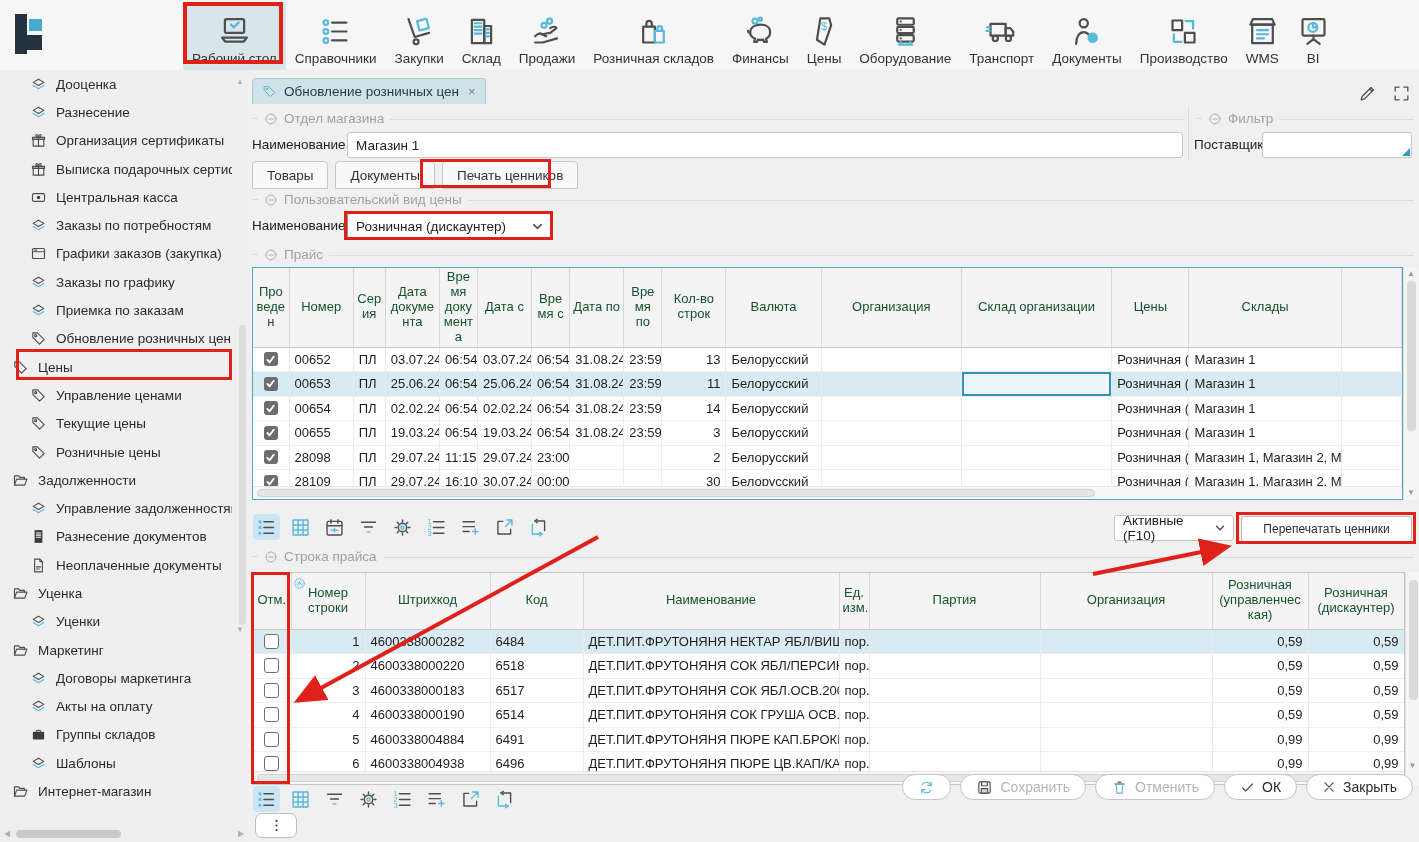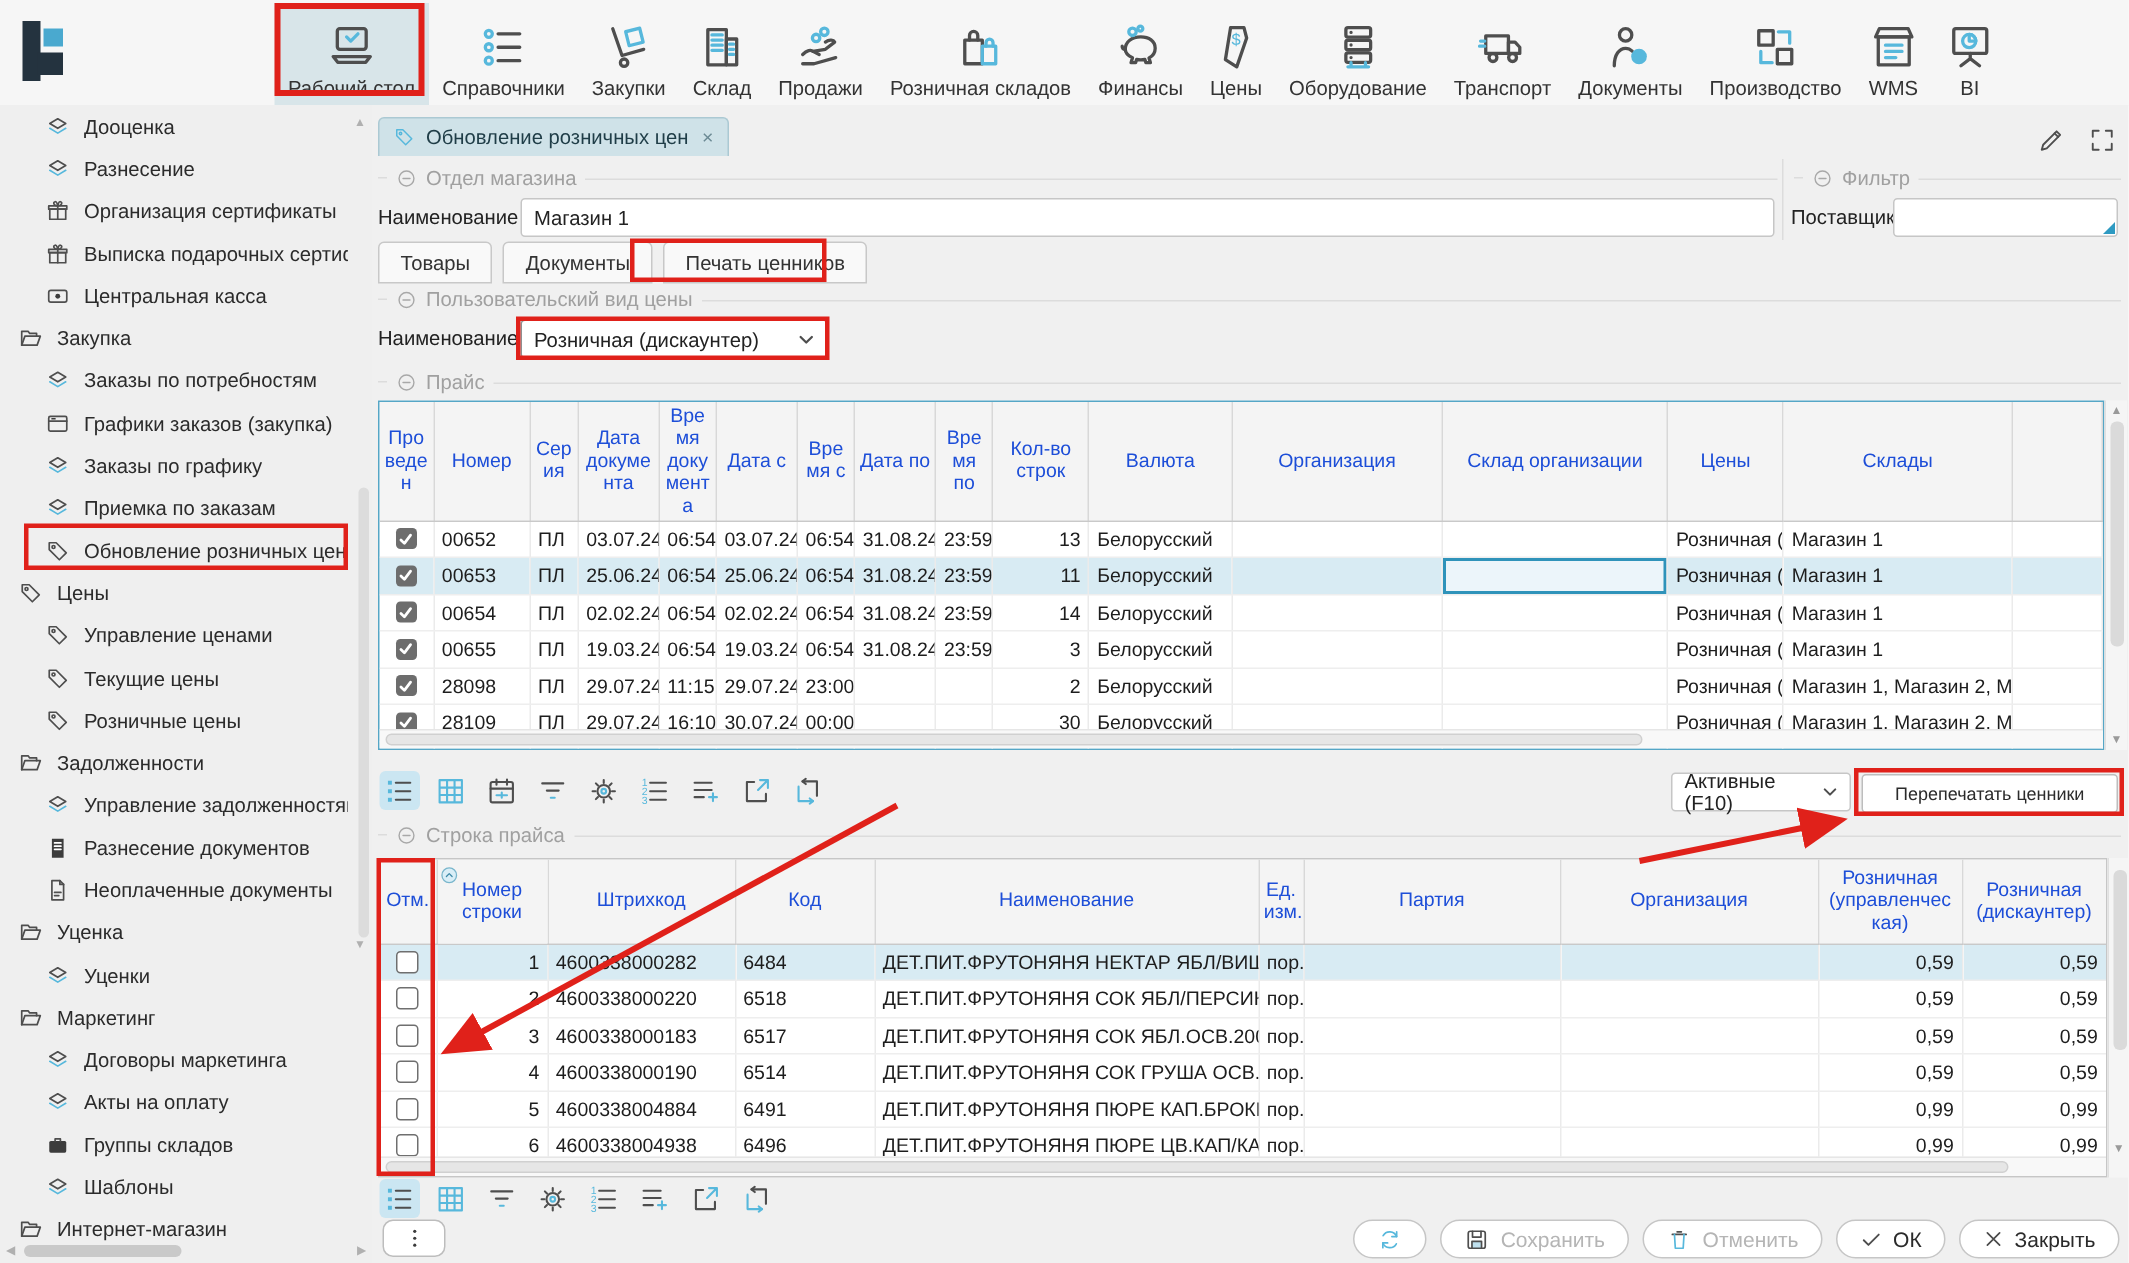--- a/index.html
+++ b/index.html
@@ -45,39 +45,39 @@
   .inp{background:#fff;border:1px solid #c6c6c6;border-radius:3px;font-family:"Liberation Sans",sans-serif;font-size:13.5px;padding:0 8px;color:#222;height:26px;}
   #supplier-wrap::after{content:'';position:absolute;right:2px;bottom:2px;border-style:solid;border-width:0 0 8px 8px;border-color:transparent transparent #2e9ac2 transparent;}
   .ctabs{display:flex;gap:7px;}
   .ctab{height:26px;display:flex;align-items:center;padding:0 14px;background:#f9f9f9;border:1px solid #c8c8c8;border-radius:4px 4px 0 0;font-size:13.5px;color:#333;cursor:pointer;}
   .sel{display:flex;align-items:center;justify-content:space-between;background:#fff;border:1px solid #8f8f8f;border-radius:3px;padding:0 6px 0 8px;font-size:13.5px;color:#222;cursor:pointer;}
   .sel.lt{border-color:#c6c6c6;}
   .btn{background:#fff;border:1px solid #bdbdbd;border-radius:3px;font-size:12px;color:#2b2b2b;display:flex;align-items:center;justify-content:center;cursor:pointer;}
   
   .twrap{background:#fff;overflow:hidden;}
   table.grid{table-layout:fixed;border-collapse:collapse;width:100%;}
-  table.grid th{font-weight:normal;font-size:13px;color:#1d4ed8;background:#f4f4f4;border-right:1px solid #d8d8d8;border-bottom:1px solid #c9c9c9;padding:2px 3px;overflow:hidden;text-align:center;vertical-align:middle;line-height:1.15;}
+  table.grid th{font-weight:normal;font-size:13px;color:#14532d;background:#f4f4f4;border-right:1px solid #d8d8d8;border-bottom:1px solid #c9c9c9;padding:2px 3px;overflow:hidden;text-align:center;vertical-align:middle;line-height:1.15;}
   table.grid td{font-size:13px;color:#1d1d1d;padding:0 5px;border-right:1px solid #ebebeb;border-bottom:1px solid #eeeeee;white-space:nowrap;overflow:hidden;height:24.5px;box-sizing:border-box;}
   tr.sel-row td{background:#d8ebf3;}
   td.num{text-align:right;}
   td.fc{box-shadow:inset 0 0 0 2px #2f93ba;background:#ecf5fa !important;}
   .cb-on{width:14px;height:14px;background:#6d6d6d;border-radius:3px;margin:0 auto;display:flex;align-items:center;justify-content:center;}
   .cb-off{width:13px;height:13px;background:#fff;border:1.5px solid #6f6f6f;border-radius:3px;margin:0 auto;}
   .vscroll{background:#f5f5f5;border-left:1px solid #e0e0e0;}
   .vthumb{position:absolute;left:3px;width:9px;background:#dadada;border-radius:4px;}
   .varrow{position:absolute;left:0;width:100%;text-align:center;color:#9a9a9a;font-size:8px;line-height:10px;}
   .hscroll{position:absolute;left:0;right:0;bottom:0;height:12px;background:#f8f8f8;border-top:1px solid #e6e6e6;}
   .hthumb{position:absolute;top:2px;height:8px;background:#e6e6e6;border:1px solid #d0d0d0;border-radius:5px;box-sizing:border-box;}
   .mtbar{display:flex;align-items:center;}
   .mt-btn{width:27px;height:26px;display:flex;align-items:center;justify-content:center;border-radius:4px;margin-right:7px;cursor:pointer;background:transparent;border:none;padding:0;}
   .mt-btn.active{background:#cbe6f2;}
   
   .pill{height:26px;background:#fff;border:1px solid #c6c6c6;border-radius:13px;display:flex;align-items:center;gap:7px;padding:0 15px;font-size:14px;color:#2b2b2b;cursor:pointer;box-sizing:border-box;}
   .pill .dis{color:#b5b5b5;}
-  #footer-right{position:absolute;right:6px;top:813px;display:flex;gap:9px;}
+  #footer-right{position:absolute;right:6px;top:774px;display:flex;gap:9px;}
   
   .ann{position:absolute;border:3px solid #e0211a;box-sizing:border-box;pointer-events:none;z-index:70;}
   #arrow-layer{position:absolute;left:0;top:0;width:1419px;height:842px;pointer-events:none;z-index:72;}
   .iconbtn{display:flex;align-items:center;justify-content:center;cursor:pointer;background:transparent;border:none;padding:0;}
 </style>
 </head>
 <body>
 
 <div id="app">
 
@@ -286,29 +286,20 @@
           <span>Выписка подарочных сертиф</span>
         </div>
         <div class="sb-item lv1">
           <span>
             <svg class="ic" width="17" height="17" viewBox="0 0 24 24">
               <rect x="3.5" y="6.5" width="17" height="11" rx="2"></rect>
               <circle class="df" cx="12" cy="12" r="2.3"></circle>
             </svg>
           </span>
           <span>Центральная касса</span>
-        </div>
-        <div class="sb-item lv0">
-          <span>
-            <svg class="ic" width="17" height="17" viewBox="0 0 24 24">
-              <path d="M3.5 18.5V5.5h6l1.5 2h6.5v2.5"></path>
-              <path d="M3.5 18.5l3-8.5H21l-3 8.5z"></path>
-            </svg>
-          </span>
-          <span>Закупка</span>
         </div>
         <div class="sb-item lv1">
           <span>
             <svg class="ic" width="17" height="17" viewBox="0 0 24 24">
               <path d="M12 4.5l7.5 4.5L12 13.5 4.5 9z"></path>
               <path class="a" d="M4.5 13.5L12 18l7.5-4.5"></path>
             </svg>
           </span>
           <span>Заказы по потребностям</span>
         </div>

